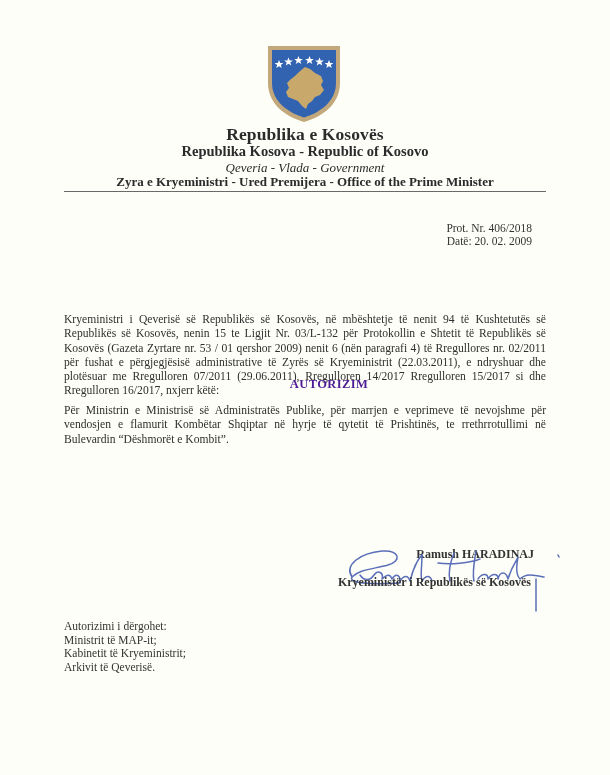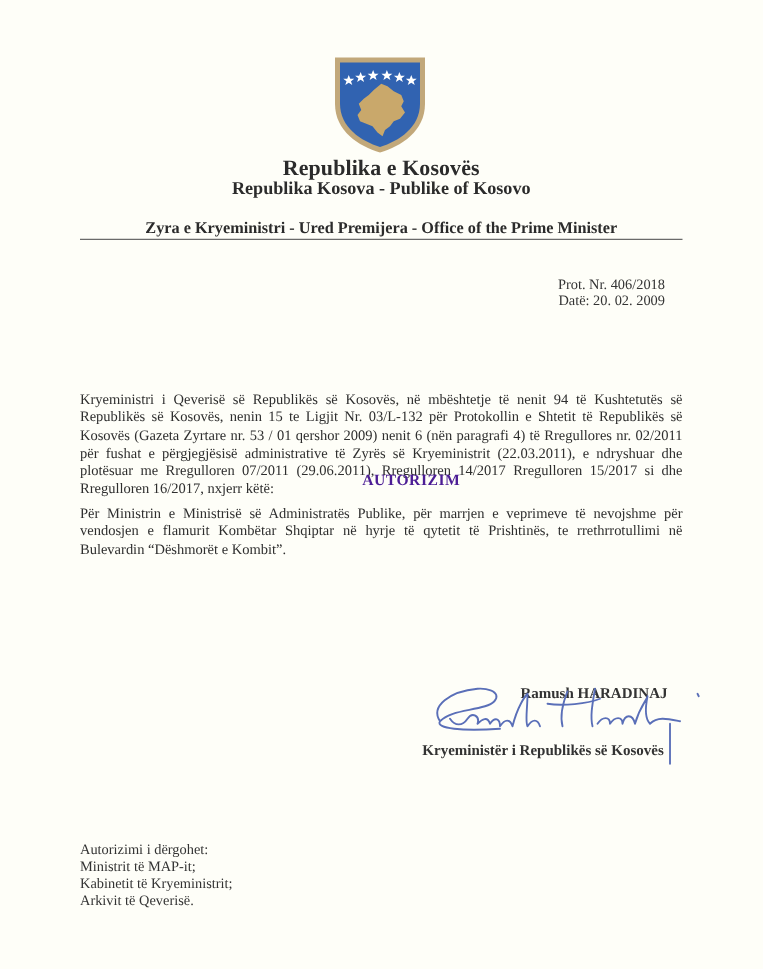--- a/index.html
+++ b/index.html
@@ -32,25 +32,25 @@
       font-family: "Liberation Serif", serif; font-size: 11.6px; line-height: 14.3px;
       text-align: justify; color: #2e2e2e;
     }
     .para-1 { top: 266px; margin-top: 47px; }
     .title { position: absolute; left: 0; width: 610px; top: 377px; text-align: center;
       font-family: "Liberation Serif", serif; font-weight: bold; font-size: 12.5px; letter-spacing: 0.4px; color: #4c1d95; margin-left: 24px; }
     .para-2 { top: 404px; }
 
     
     .sig-name { position: absolute; right: 64px; top: 536px; font-family: "Liberation Serif", serif; font-weight: bold; font-size: 12px; color: #333; margin-top: 11px; }
-    .sig-title { position: absolute; right: 67px; top: 593px; font-family: "Liberation Serif", serif; font-weight: bold; font-size: 12px; color: #333; }
+    .sig-title { position: absolute; right: 67px; top: 575px; font-family: "Liberation Serif", serif; font-weight: bold; font-size: 12px; color: #333; }
     .signature { position: absolute; left: 330px; top: 535px; width: 240px; height: 80px; }
 
     
-    .dist { position: absolute; left: 64px; top: 674px; font-family: "Liberation Serif", serif; font-size: 11.5px; line-height: 13.6px; color: #333; }
+    .dist { position: absolute; left: 64px; top: 620px; font-family: "Liberation Serif", serif; font-size: 11.5px; line-height: 13.6px; color: #333; }
     .dist div { white-space: nowrap; }
   </style>
 </head>
 <body>
 
 <div class="page">
 
   <svg class="emblem" viewBox="0 0 78 80">
     <path d="M3 3 L75 3 L75 40 C75 62 56 74 39 79 C22 74 3 62 3 40 Z" fill="#c2a87a"></path>
     <path d="M7 7 L71 7 L71 40 C71 59 54 70 39 74.5 C24 70 7 59 7 40 Z" fill="#3163b1"></path>
@@ -59,21 +59,22 @@
       <polygon points="23.5,14.5 24.7,17.5 27.9,17.5 25.3,19.5 26.3,22.5 23.5,20.7 20.7,22.5 21.7,19.5 19.1,17.5 22.3,17.5"></polygon>
       <polygon points="33.5,13 34.7,16 37.9,16 35.3,18 36.3,21 33.5,19.2 30.7,21 31.7,18 29.1,16 32.3,16"></polygon>
       <polygon points="44.5,13 45.7,16 48.9,16 46.3,18 47.3,21 44.5,19.2 41.7,21 42.7,18 40.1,16 43.3,16"></polygon>
       <polygon points="54.5,14.5 55.7,17.5 58.9,17.5 56.3,19.5 57.3,22.5 54.5,20.7 51.7,22.5 52.7,19.5 50.1,17.5 53.3,17.5"></polygon>
       <polygon points="64,17 65.2,20 68.4,20 65.8,22 66.8,25 64,23.2 61.2,25 62.2,22 59.6,20 62.8,20"></polygon>
     </g>
     <path d="M40 24 L45 26 L50 30 L56 33 L58 38 L56 42 L59 47 L55 52 L50 54 L47 58 L43 61 L41 66 L37 63 L33 58 L28 56 L23 54 L21 49 L24 45 L22 40 L26 36 L30 33 L34 29 Z" fill="#c9a86b"></path>
   </svg>
 
   <div class="hdr hdr-1">Republika e Kosovës</div>
-  <div class="hdr hdr-2">Republika Kosova - Publike of Kosovo</div>
+  <div class="hdr hdr-2">Republika Kosova - Republic of Kosovo</div>
+  <div class="hdr hdr-3">Qeveria - Vlada - Government</div>
   <div class="hdr hdr-4">Zyra e Kryeministri - Ured Premijera - Office of the Prime Minister</div>
   <div class="hdr-rule"></div>
 
   <div class="ref ref-1">Prot. Nr. 406/2018</div>
   <div class="ref ref-2">Datë: 20. 02. 2009</div>
 
   <div class="para para-1">Kryeministri i Qeverisë së Republikës së Kosovës, në mbështetje të nenit 94 të Kushtetutës së Republikës së Kosovës, nenin 15 te Ligjit Nr. 03/L-132 për Protokollin e Shtetit të Republikës së Kosovës (Gazeta Zyrtare nr. 53 / 01 qershor 2009) nenit 6 (nën paragrafi 4) të Rregullores nr. 02/2011 për fushat e përgjegjësisë administrative të Zyrës së Kryeministrit (22.03.2011), e ndryshuar dhe plotësuar me Rregulloren 07/2011 (29.06.2011), Rregulloren 14/2017 Rregulloren 15/2017 si dhe Rregulloren 16/2017, nxjerr këtë:</div>
   <div class="title">AUTORIZIM</div>
   <div class="para para-2">Për Ministrin e Ministrisë së Administratës Publike, për marrjen e veprimeve të nevojshme për vendosjen e flamurit Kombëtar Shqiptar në hyrje të qytetit të Prishtinës, te rrethrrotullimi në Bulevardin “Dëshmorët e Kombit”.</div>
 

